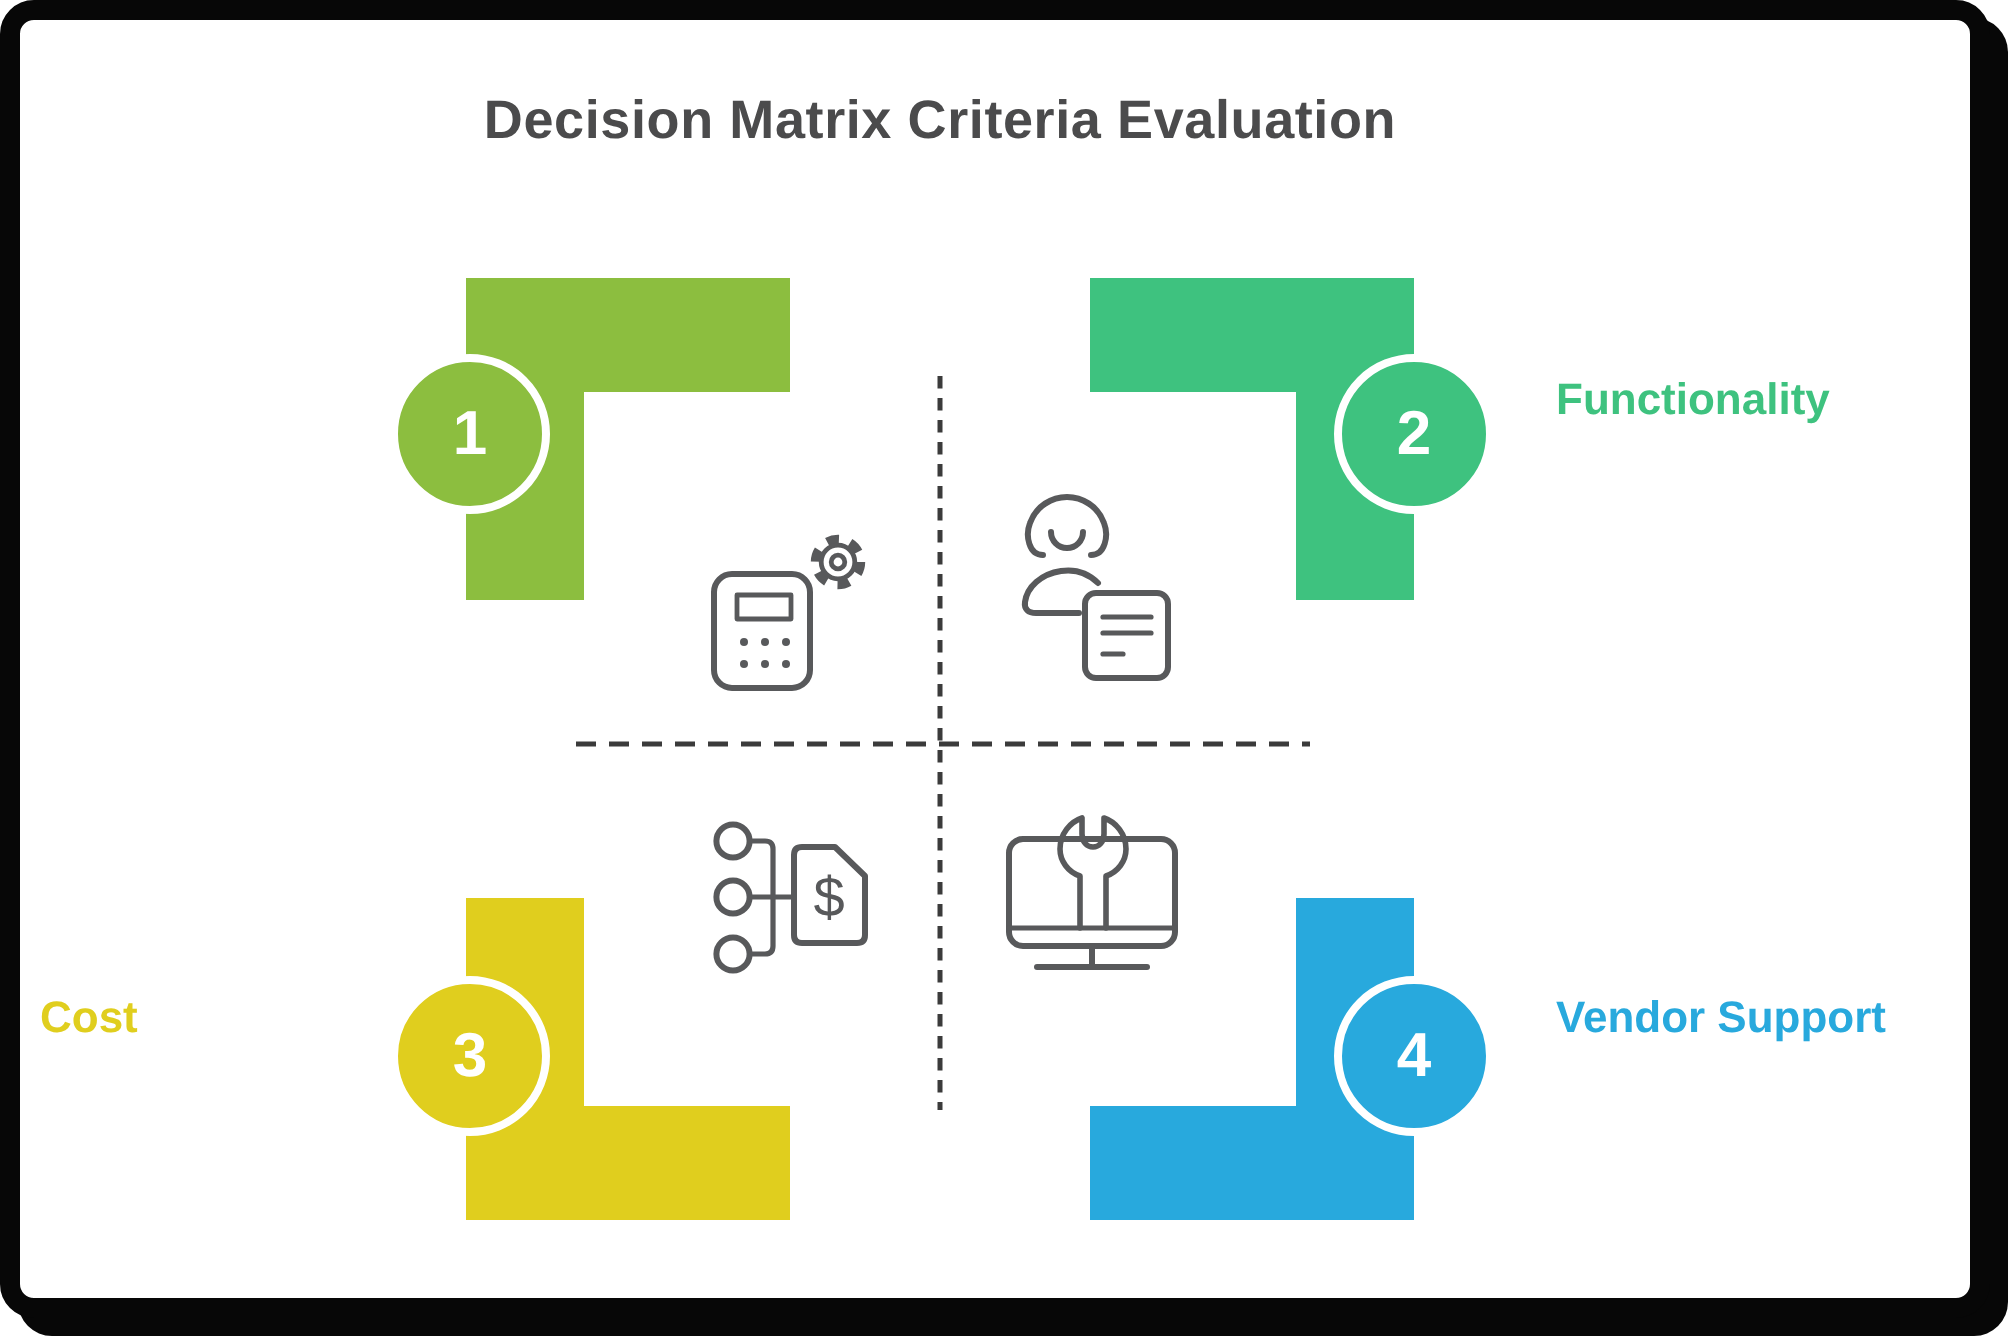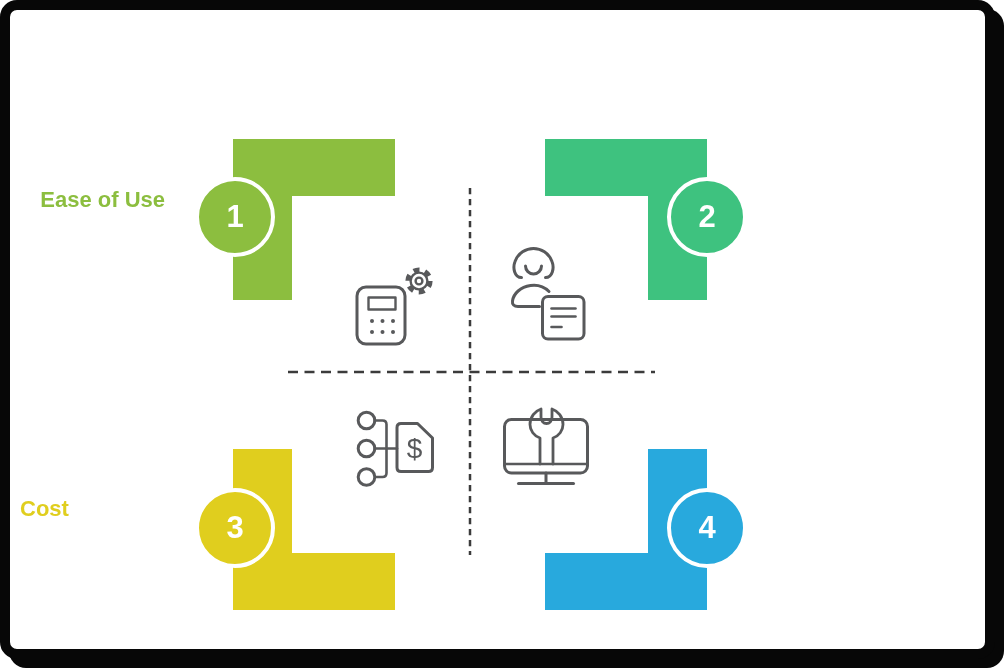--- a/index.html
+++ b/index.html
@@ -47,46 +47,48 @@
   .l3 { left:20px;  top:496px; width:145px; text-align:left; }
   .l4 { left:778px; top:496px; }
   .overlay { position:absolute; left:0; top:0; width:1004px; height:668px; }
 </style>
 </head>
 <body>
 
 <div class="stage">
   <div class="card"></div>
 
+  <div class="title" style="color: rgb(75, 75, 76);">Decision Matrix Criteria Evaluation</div>
 
   <div class="bar q1h" style="background-color: rgb(140, 190, 63);"></div>
   <div class="bar q1v" style="background-color: rgb(140, 190, 63);"></div>
   <div class="num-circle c1" style="background-color: rgb(140, 190, 63);">
     <span>1</span>
   </div>
-  <div class="q-label l1" style="color: rgb(140, 190, 63);">Ease of Use</div>
 
   <div class="bar q2h" style="background-color: rgb(62, 194, 127);"></div>
   <div class="bar q2v" style="background-color: rgb(62, 194, 127);"></div>
   <div class="num-circle c2" style="background-color: rgb(62, 194, 127);">
     <span>2</span>
   </div>
+  <div class="q-label l2" style="color: rgb(62, 194, 127);">Functionality</div>
 
   <div class="bar q3v" style="background-color: rgb(224, 206, 30);"></div>
   <div class="bar q3h" style="background-color: rgb(224, 206, 30);"></div>
   <div class="num-circle c3" style="background-color: rgb(224, 206, 30);">
     <span>3</span>
   </div>
   <div class="q-label l3" style="color: rgb(224, 206, 30);">Cost</div>
 
   <div class="bar q4v" style="background-color: rgb(40, 169, 221);"></div>
   <div class="bar q4h" style="background-color: rgb(40, 169, 221);"></div>
   <div class="num-circle c4" style="background-color: rgb(40, 169, 221);">
     <span>4</span>
   </div>
+  <div class="q-label l4" style="color: rgb(40, 169, 221);">Vendor Support</div>
 
   <svg class="overlay" viewBox="0 0 1004 668" xmlns="http://www.w3.org/2000/svg">
 
     <g stroke="currentColor" stroke-width="2.5" fill="none" style="color: rgb(59, 59, 59);">
       <path d="M288 372 H655" stroke-dasharray="10 6.5"></path>
       <path d="M470 188 V555" stroke-dasharray="6.2 4.8"></path>
     </g>
 
     <g stroke="currentColor" fill="none" stroke-linecap="round" stroke-linejoin="round" style="color: rgb(88, 89, 91);">
       <rect x="357" y="287" width="48" height="57" rx="9" stroke-width="3"></rect>

